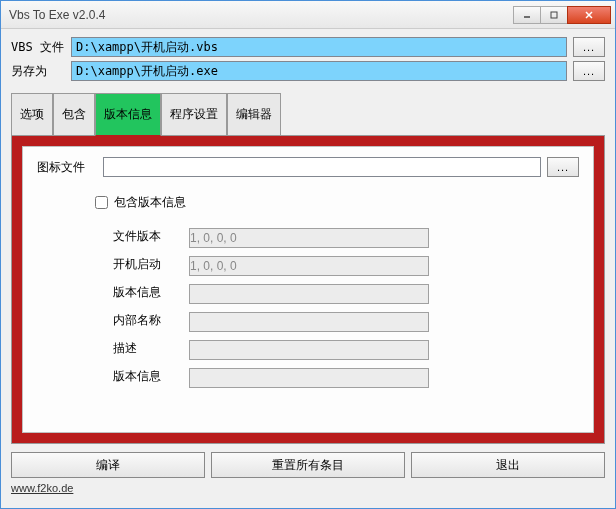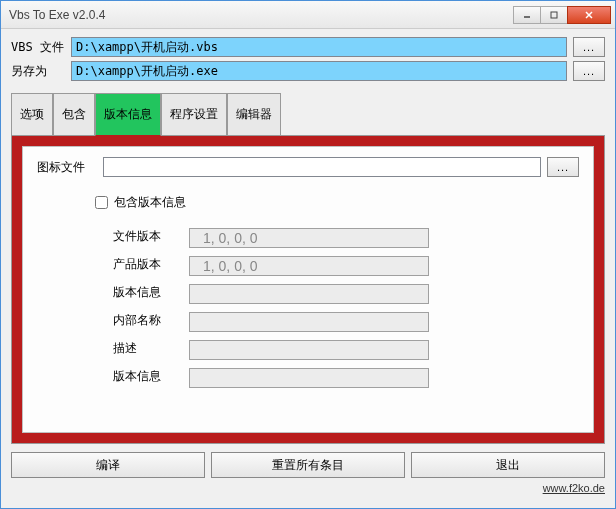--- a/index.html
+++ b/index.html
@@ -149,42 +149,42 @@
     margin-left: 76px;
     margin-bottom: 8px;
   }
   .ver-label { width: 76px; }
   .ver-input {
     width: 240px;
     height: 20px;
     border: 1px solid #a0a0a0;
     background: #ececec;
     color: #888;
-    padding: 2px 13px;
+    padding: 2px 0;
     font-family: inherit;
-    font-size: 14px;
+    font-size: 12px;
   }
   .bottom-buttons {
     display: flex;
     margin-top: 8px;
     gap: 6px;
   }
   .big-btn {
     flex: 1;
     height: 26px;
     border: 1px solid #888;
     background: linear-gradient(#fafafa, #e5e5e5);
     cursor: pointer;
     display: flex;
     align-items: center;
     justify-content: center;
     font-family: Liberation Mono, monospace;
   }
   .footer {
-    text-align: right;
+    text-align: left;
     padding: 4px 0 6px;
     font-size: 11px;
     font-family: Arial, sans-serif;
   }
   .footer a { color: #333; }
 </style>
 </head>
 <body>
 
 <div class="window">
@@ -241,21 +241,21 @@
         <div class="checkbox-row">
           <input type="checkbox" style="">
           <span>包含版本信息</span>
         </div>
 
         <div class="ver-row">
           <div class="ver-label">文件版本</div>
           <input class="ver-input" disabled="" value="1, 0, 0, 0" style="">
         </div>
         <div class="ver-row">
-          <div class="ver-label">产品版本</div>
+          <div class="ver-label">开机启动</div>
           <input class="ver-input" disabled="" value="1, 0, 0, 0" style="">
         </div>
         <div class="ver-row">
           <div class="ver-label">版本信息</div>
           <input class="ver-input" disabled="" value="" style="">
         </div>
         <div class="ver-row">
           <div class="ver-label">内部名称</div>
           <input class="ver-input" disabled="" value="" style="">
         </div>

